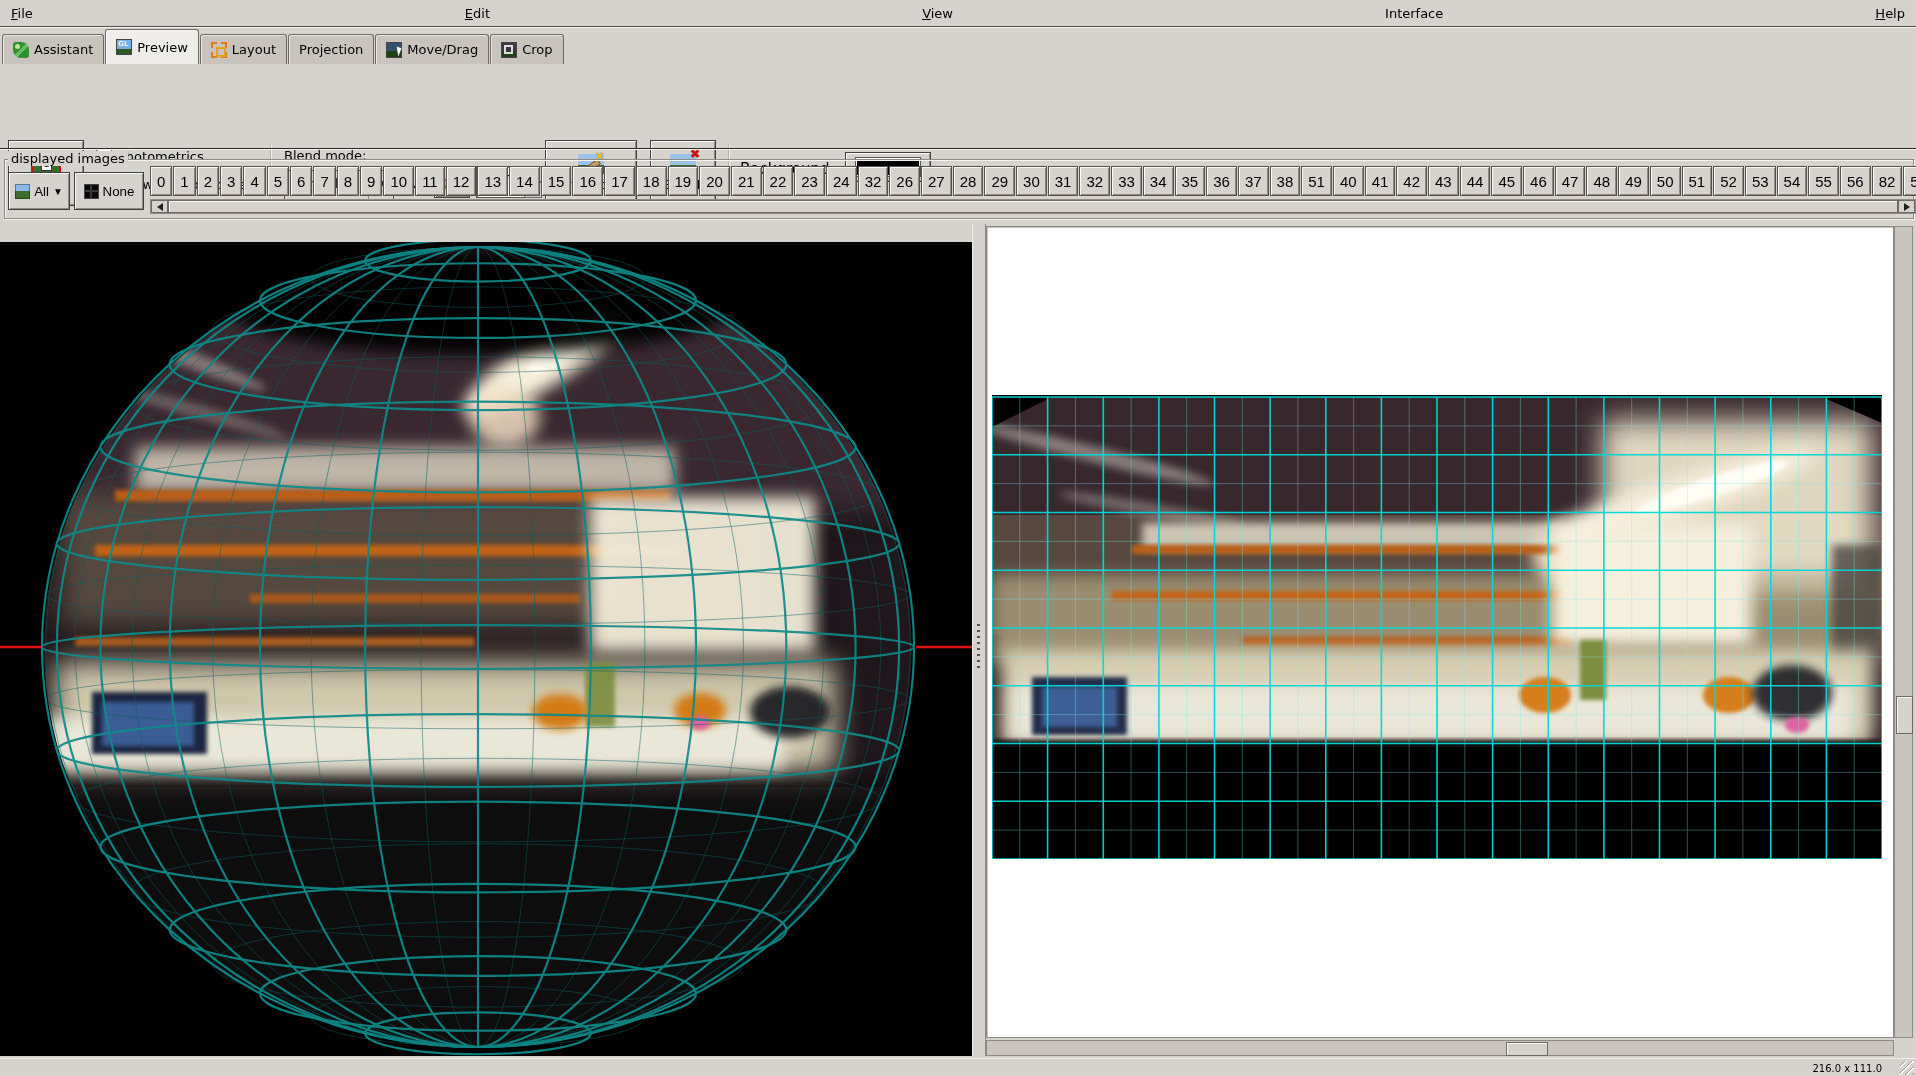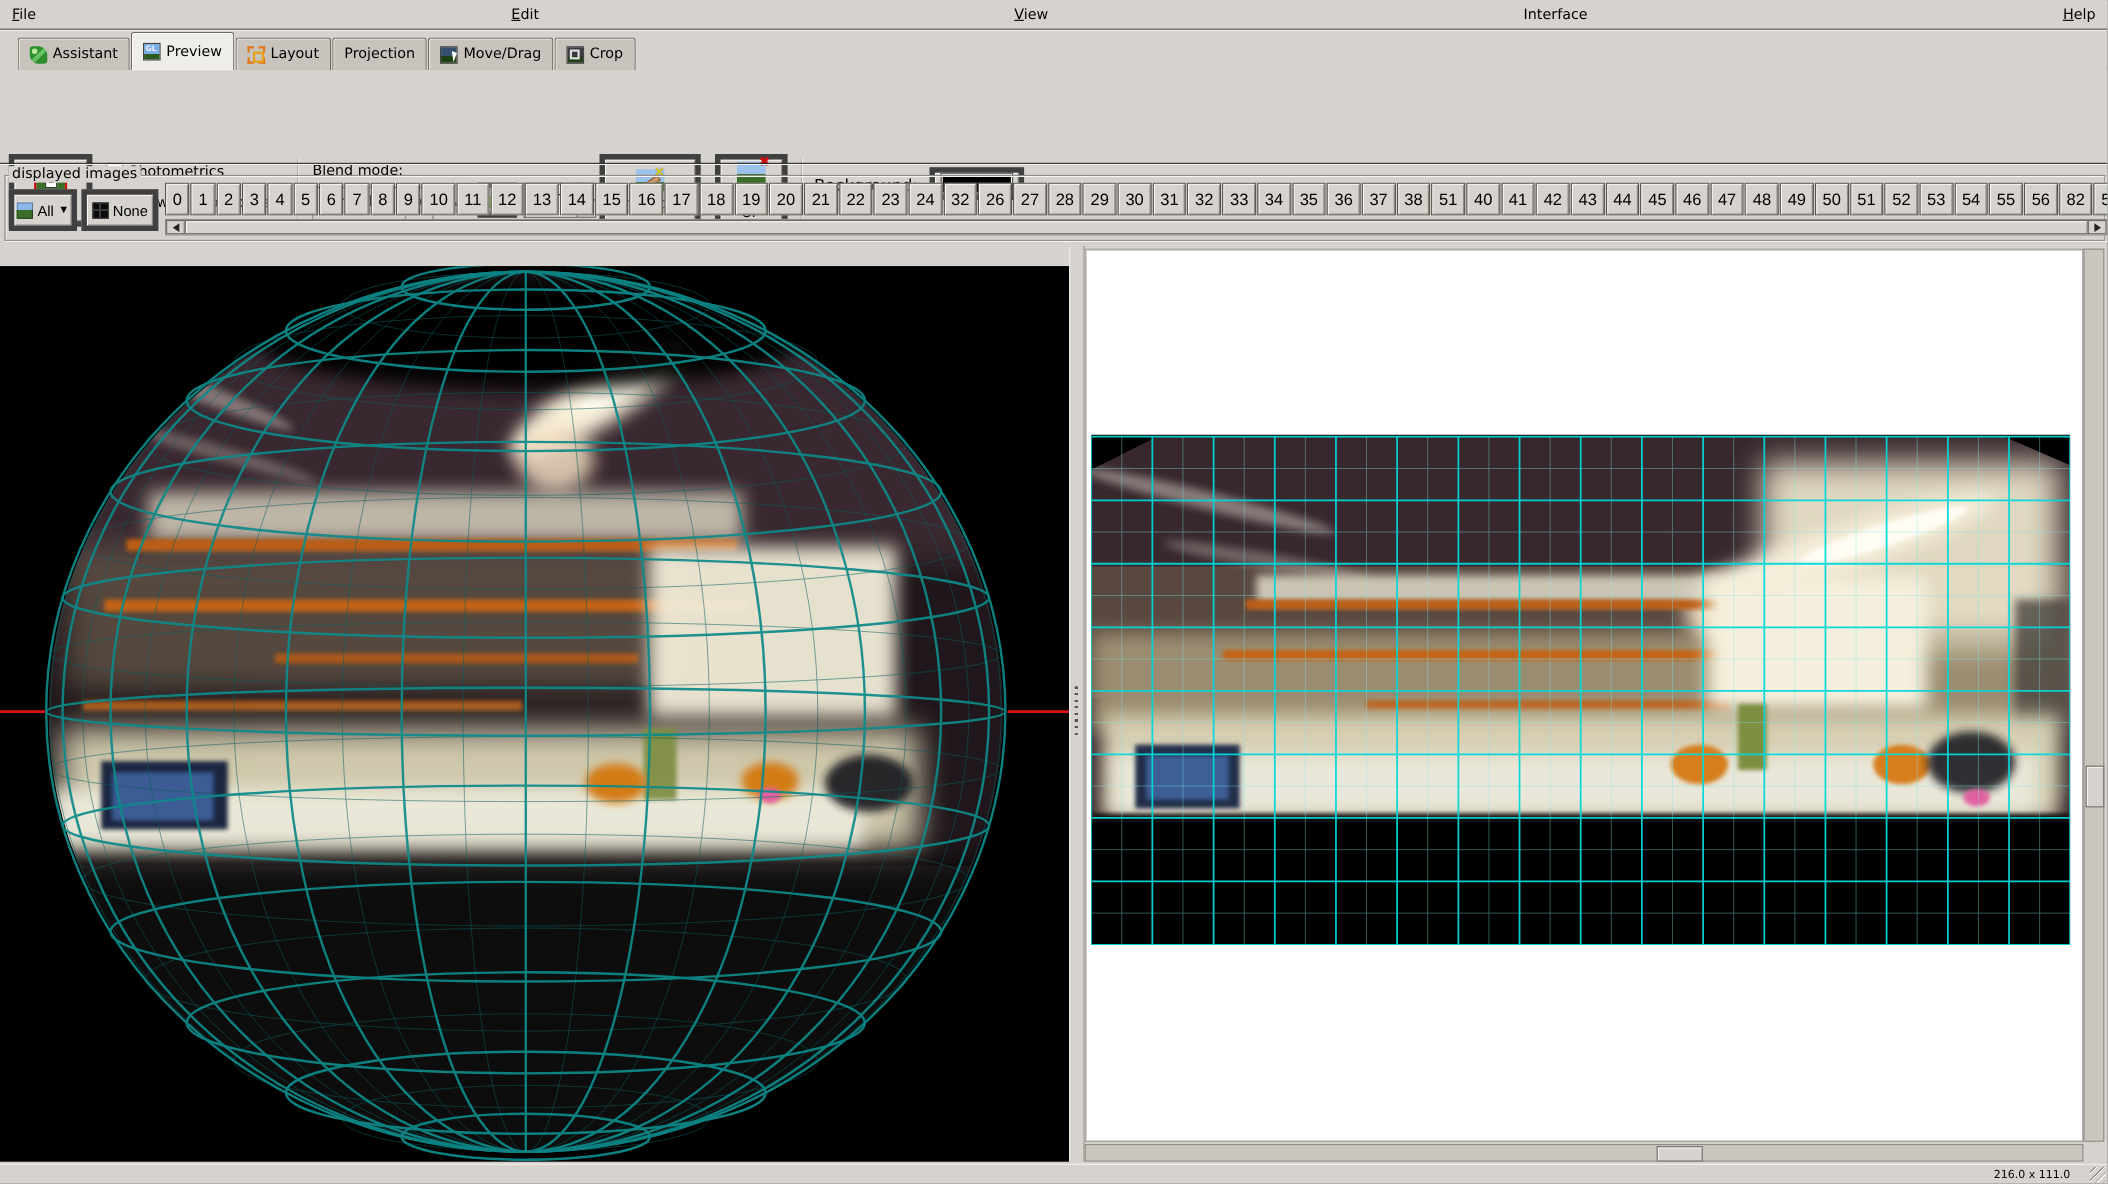--- a/index.html
+++ b/index.html
@@ -4,41 +4,41 @@
 <style>
   html,body{margin:0;padding:0;background:#888;}
   .window{position:relative;width:1916px;height:1076px;background:#d6d3ce;
     font-family:"DejaVu Sans","Liberation Sans",sans-serif;font-size:13px;color:#000;overflow:hidden;}
   
   .menubar{position:absolute;left:0;top:0;width:100%;height:26px;display:flex;align-items:center;
     border-bottom:1px solid #55524c;box-shadow:0 1px 0 #f4f2ee;background:#d6d3ce;justify-content:space-between;}
   .menu-item{padding:4px 11px;cursor:default;}
   .menu-item u{text-decoration:underline;}
   
-  .tabbar{position:absolute;left:0;top:28px;width:100%;height:36px;display:flex;align-items:flex-end;padding-left:16px;box-sizing:border-box;}
+  .tabbar{position:absolute;left:0;top:28px;width:100%;height:36px;display:flex;align-items:flex-end;padding-left:2px;box-sizing:border-box;}
   .tab{height:29px;display:flex;align-items:center;gap:5px;padding:0 10px;margin-right:1px;
     background:#c8c4bd;border:1px solid #6e6a63;border-bottom:none;border-radius:3px 3px 0 0;
     box-shadow:inset 1px 1px 0 #e9e7e2;}
   .tab.selected{height:34px;background:#efedea;box-shadow:inset 1px 1px 0 #ffffff;position:relative;z-index:2;}
   .ticon{width:16px;height:16px;display:inline-block;position:relative;flex:none;}
   
   .i-assistant{background:linear-gradient(135deg,#2f8f2f 0 45%,#63c063 45% 60%,#2f8f2f 60%);border-radius:3px 8px 3px 8px;}
   .i-assistant:after{content:"";position:absolute;left:2px;top:2px;width:5px;height:5px;background:#bfe89a;border-radius:50%;}
   .i-previewgl{background:linear-gradient(#7ab0e8 0 9px,#2d5a1e 9px);border:1px solid #444;box-sizing:border-box;}
   .i-previewgl:after{content:"GL";position:absolute;left:1px;top:0px;font-size:7px;font-weight:bold;color:#eef;}
   .i-layout{box-sizing:border-box;border:2px dashed #e07818;}
   .i-layout:after{content:"";position:absolute;left:3px;top:3px;width:6px;height:6px;border:2px dashed #e8a018;}
   .i-movedrag{background:linear-gradient(#35506e 0 8px,#1d4012 8px);border:1px solid #444;box-sizing:border-box;}
   .i-movedrag:after{content:"";position:absolute;right:1px;bottom:1px;width:0;height:0;
     border-left:5px solid transparent;border-top:9px solid #fff;transform:rotate(20deg);}
   .i-crop{background:linear-gradient(#3a3a44 0 8px,#23401b 8px);border:1px solid #444;box-sizing:border-box;}
   .i-crop:after{content:"";position:absolute;left:2px;top:2px;right:3px;bottom:3px;border:2px solid #ddd;}
   
   .toolbar{position:absolute;left:0;top:64px;width:100%;height:84px;background:#d6d3ce;}
-  .btn{background:#d6d3ce;border:5px solid #404040;box-shadow:inset 1px 1px 0 #fbfaf8,inset -1px -1px 0 #8f8b83;
+  .btn{background:#d6d3ce;border:1px solid #404040;box-shadow:inset 1px 1px 0 #fbfaf8,inset -1px -1px 0 #8f8b83;
     display:flex;flex-direction:column;align-items:center;justify-content:center;gap:3px;cursor:default;}
   .bigbtn{position:absolute;top:76px;height:66px;}
   .micon{width:26px;height:20px;position:relative;background:linear-gradient(#9cc2ec 0 11px,#3b6e28 11px);flex:none;}
   .identify .micon{outline:2px solid #cc1111;}
   .identify .micon:after{content:"1";position:absolute;left:8px;top:3px;width:9px;height:12px;background:#fff;
     border:1px solid #333;font-size:10px;line-height:12px;text-align:center;}
   .graypicker .micon:before{content:"";position:absolute;left:3px;top:10px;width:18px;height:4px;background:#c89a6a;
     transform:rotate(-35deg);border:1px solid #7a5a30;}
   .graypicker .micon:after{content:"✕";position:absolute;right:0px;top:-4px;color:#e8d020;font-weight:bold;font-size:11px;text-shadow:0 0 1px #555;}
   .editcp .micon:after{content:"✖";position:absolute;right:-4px;top:-7px;color:#cc1111;font-weight:bold;font-size:12px;}

